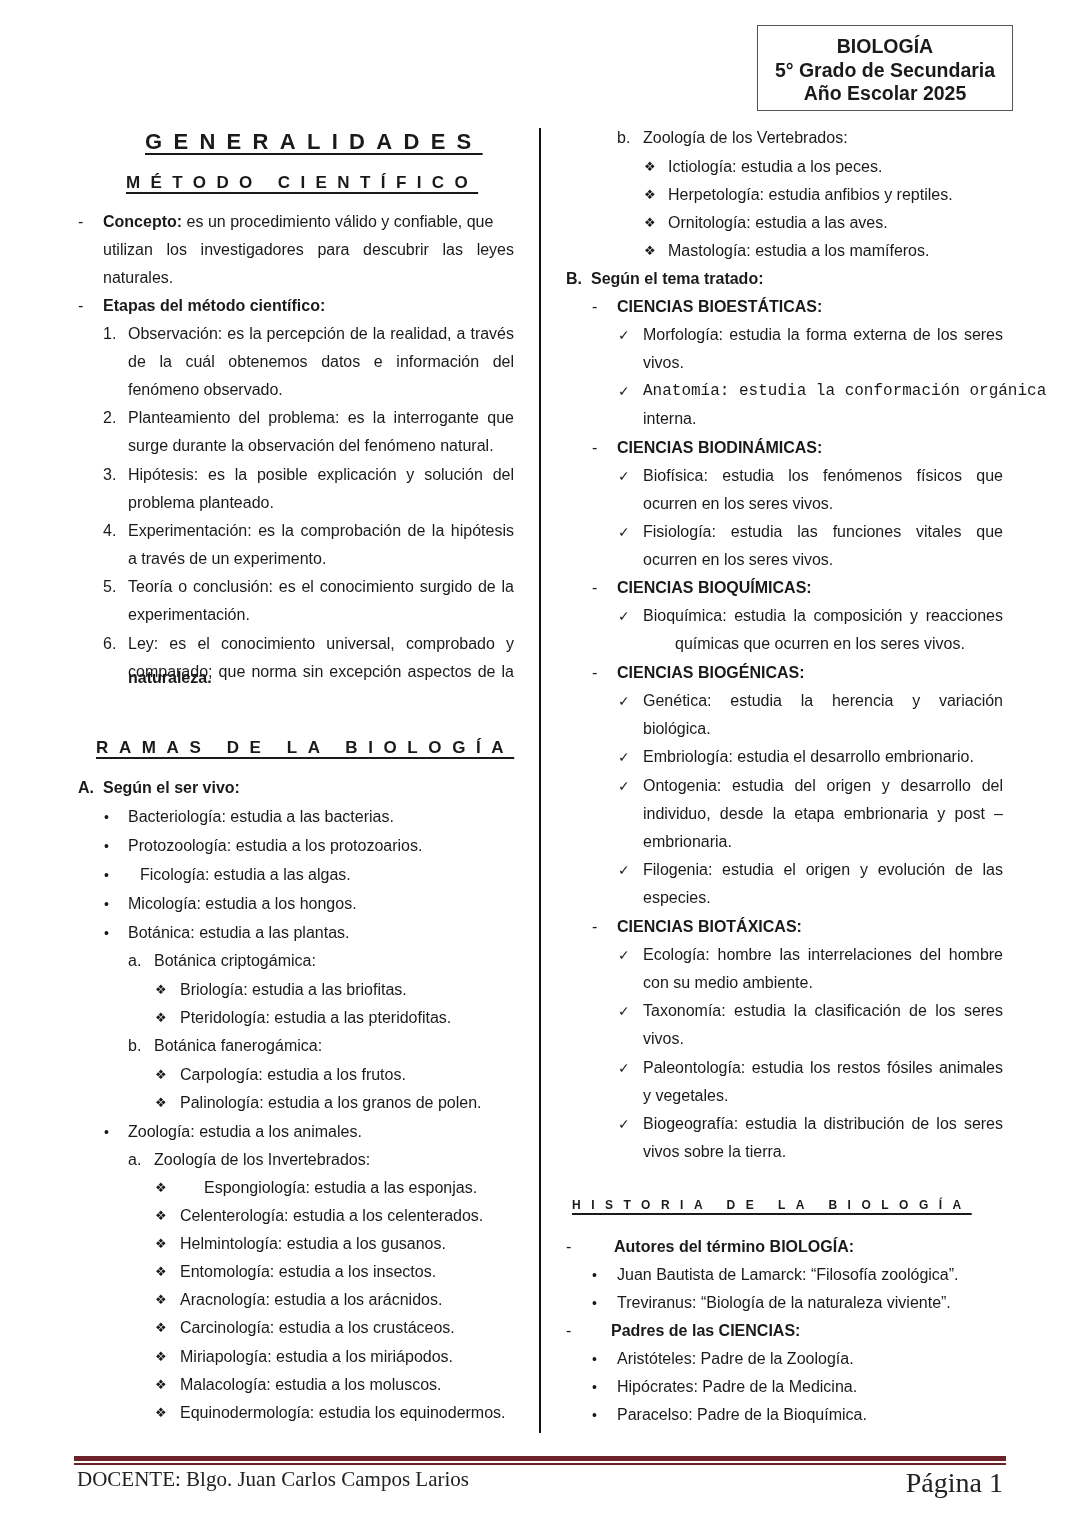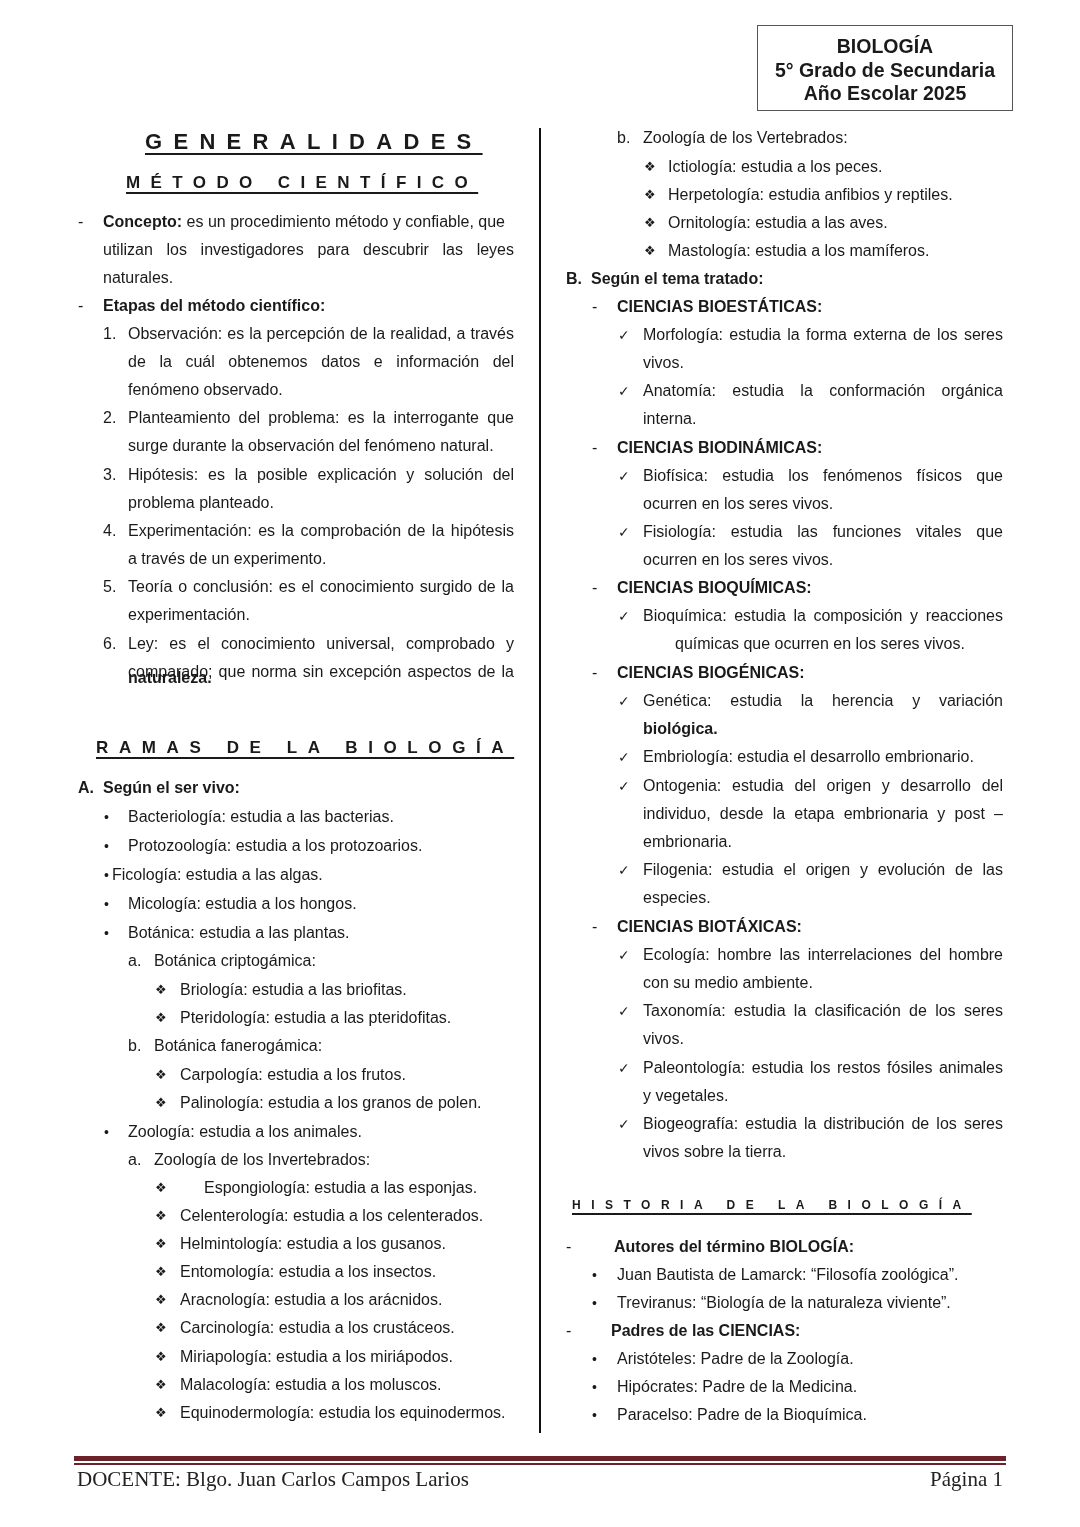--- a/index.html
+++ b/index.html
@@ -14,21 +14,21 @@
          text-decoration-thickness:2px; white-space:nowrap; }
   .t-gen { position:absolute; left:145px; top:129px; font-size:22px; letter-spacing:11.3px; }
   .t-met { position:absolute; left:126px; top:173px; font-size:17px; letter-spacing:10.4px; }
   .t-ramas { position:absolute; left:96px; top:738px; font-size:17px; letter-spacing:10.6px; }
   .t-hist { position:absolute; left:572px; top:1198px; font-size:12px; letter-spacing:10.5px; }
   .line { position:absolute; white-space:nowrap; line-height:20px; }
   .bold { font-weight:bold; }
   .footer-bar1 { position:absolute; left:74px; top:1456px; width:932px; height:5px; background:#6b2228; }
   .footer-bar2 { position:absolute; left:74px; top:1463px; width:932px; height:2px; background:#6b2228; }
   .footer-left { position:absolute; left:77px; top:1467px; font-family:"Liberation Serif", serif; font-size:21px; color:#222; }
-  .footer-right { position:absolute; right:77px; top:1467px; font-family:"Liberation Serif", serif; font-size:21px; color:#222; }
+  .footer-right { position:absolute; right:77px; top:1467px; font-family:"Liberation Serif", serif; font-size:28px; color:#222; }
   .diamond { font-size:13px; }
   .check { font-size:14px; }
   .bul { font-size:14px; }
 </style>
 </head>
 <body>
 
 <div class="header-box">
   <div>BIOLOGÍA</div>
   <div>5° Grado de Secundaria</div>
@@ -36,21 +36,21 @@
 </div>
 
 <div class="divider"></div>
 
 <div class="sec-title t-gen">GENERALIDADES</div>
 <div class="sec-title t-met">MÉTODO CIENTÍFICO</div>
 
 <div>
   <span class="line" style="left:78px;top:212px;">-</span>
   <div class="line" style="left:103px;top:212px;width:411px;display:flex;justify-content:space-between;">
-    <span><span class="bold">Concepto:</span><span> es un procedimiento método y confiable, que</span></span>
+    <span><span class="bold">Concepto:</span><span> es un procedimiento válido y confiable, que</span></span>
   </div>
   <div class="line" style="left:103px;top:240px;width:411px;text-align:justify;text-align-last:justify;">utilizan los investigadores para descubrir las leyes</div>
   <div class="line" style="left:103px;top:268px;">naturales.</div>
 </div>
 
 <div>
   <span class="line" style="left:78px;top:296px;">-</span>
   <span class="line bold" style="left:103px;top:296px;">Etapas del método científico:</span>
 
   <span class="line" style="left:103px;top:324px;">1.</span>
@@ -84,21 +84,21 @@
 
 <div>
   <span class="line bold" style="left:78px;top:778px;">A.</span>
   <span class="line bold" style="left:103px;top:778px;">Según el ser vivo:</span>
 
   <span class="line bul" style="left:104px;top:807px;">•</span>
   <span class="line" style="left:128px;top:807px;">Bacteriología: estudia a las bacterias.</span>
   <span class="line bul" style="left:104px;top:836px;">•</span>
   <span class="line" style="left:128px;top:836px;">Protozoología: estudia a los protozoarios.</span>
   <span class="line bul" style="left:104px;top:865px;">•</span>
-  <span class="line" style="left:112px;top:865px;">Ficología: estudia a las algas.</span>
+  <span class="line" style="left:140px;top:865px;">Ficología: estudia a las algas.</span>
   <span class="line bul" style="left:104px;top:894px;">•</span>
   <span class="line" style="left:128px;top:894px;">Micología: estudia a los hongos.</span>
   <span class="line bul" style="left:104px;top:923px;">•</span>
   <span class="line" style="left:128px;top:923px;">Botánica: estudia a las plantas.</span>
 
   <span class="line" style="left:128px;top:951px;">a.</span>
   <span class="line" style="left:154px;top:951px;">Botánica criptogámica:</span>
   <span class="line diamond" style="left:155px;top:980px;">❖</span>
   <span class="line" style="left:180px;top:980px;">Briología: estudia a las briofitas.</span>
   <span class="line diamond" style="left:155px;top:1008px;">❖</span>
@@ -153,21 +153,21 @@
 <div>
   <span class="line bold" style="left:566px;top:269px;">B.</span>
   <span class="line bold" style="left:591px;top:269px;">Según el tema tratado:</span>
 
   <span class="line" style="left:592px;top:297px;">-</span>
   <span class="line bold" style="left:617px;top:297px;">CIENCIAS BIOESTÁTICAS:</span>
   <span class="line check" style="left:618px;top:325px;">✓</span>
   <div class="line" style="left:643px;top:325px;width:360px;text-align:justify;text-align-last:justify;">Morfología: estudia la forma externa de los seres</div>
   <div class="line" style="left:643px;top:353px;">vivos.</div>
   <span class="line check" style="left:618px;top:381px;">✓</span>
-  <div class="line" style="left:643px;top:381px;width:360px;text-align:justify;text-align-last:justify;">Anatomía: estudia la conformación orgánica</div>
+  <div class="line" style="left:643px;top:381px;width:360px;text-align:justify;text-align-last:justify;font-family:Liberation Mono, monospace;">Anatomía: estudia la conformación orgánica</div>
   <div class="line" style="left:643px;top:409px;">interna.</div>
 
   <span class="line" style="left:592px;top:438px;">-</span>
   <span class="line bold" style="left:617px;top:438px;">CIENCIAS BIODINÁMICAS:</span>
   <span class="line check" style="left:618px;top:466px;">✓</span>
   <div class="line" style="left:643px;top:466px;width:360px;text-align:justify;text-align-last:justify;">Biofísica: estudia los fenómenos físicos que</div>
   <div class="line" style="left:643px;top:494px;">ocurren en los seres vivos.</div>
   <span class="line check" style="left:618px;top:522px;">✓</span>
   <div class="line" style="left:643px;top:522px;width:360px;text-align:justify;text-align-last:justify;">Fisiología: estudia las funciones vitales que</div>
   <div class="line" style="left:643px;top:550px;">ocurren en los seres vivos.</div>
@@ -175,21 +175,21 @@
   <span class="line" style="left:592px;top:578px;">-</span>
   <span class="line bold" style="left:617px;top:578px;">CIENCIAS BIOQUÍMICAS:</span>
   <span class="line check" style="left:618px;top:606px;">✓</span>
   <div class="line" style="left:643px;top:606px;width:360px;text-align:justify;text-align-last:justify;">Bioquímica: estudia la composición y reacciones</div>
   <div class="line" style="left:643px;top:634px;margin-left:32px;">químicas que ocurren en los seres vivos.</div>
 
   <span class="line" style="left:592px;top:663px;">-</span>
   <span class="line bold" style="left:617px;top:663px;">CIENCIAS BIOGÉNICAS:</span>
   <span class="line check" style="left:618px;top:691px;">✓</span>
   <div class="line" style="left:643px;top:691px;width:360px;text-align:justify;text-align-last:justify;">Genética: estudia la herencia y variación</div>
-  <div class="line" style="left:643px;top:719px;font-weight:bold;">biológica.</div>
+  <div class="line" style="left:643px;top:719px;">biológica.</div>
   <span class="line check" style="left:618px;top:747px;">✓</span>
   <div class="line" style="left:643px;top:747px;">Embriología: estudia el desarrollo embrionario.</div>
   <span class="line check" style="left:618px;top:776px;">✓</span>
   <div class="line" style="left:643px;top:776px;width:360px;text-align:justify;text-align-last:justify;">Ontogenia: estudia del origen y desarrollo del</div>
   <div class="line" style="left:643px;top:804px;width:360px;text-align:justify;text-align-last:justify;">individuo, desde la etapa embrionaria y post –</div>
   <div class="line" style="left:643px;top:832px;">embrionaria.</div>
   <span class="line check" style="left:618px;top:860px;">✓</span>
   <div class="line" style="left:643px;top:860px;width:360px;text-align:justify;text-align-last:justify;">Filogenia: estudia el origen y evolución de las</div>
   <div class="line" style="left:643px;top:888px;">especies.</div>
 

